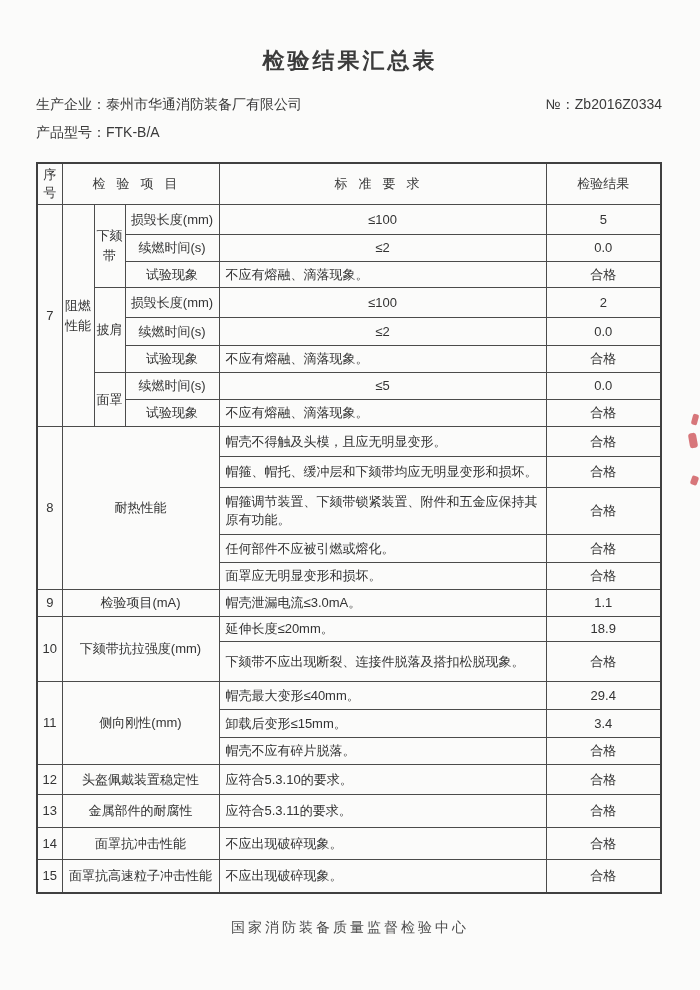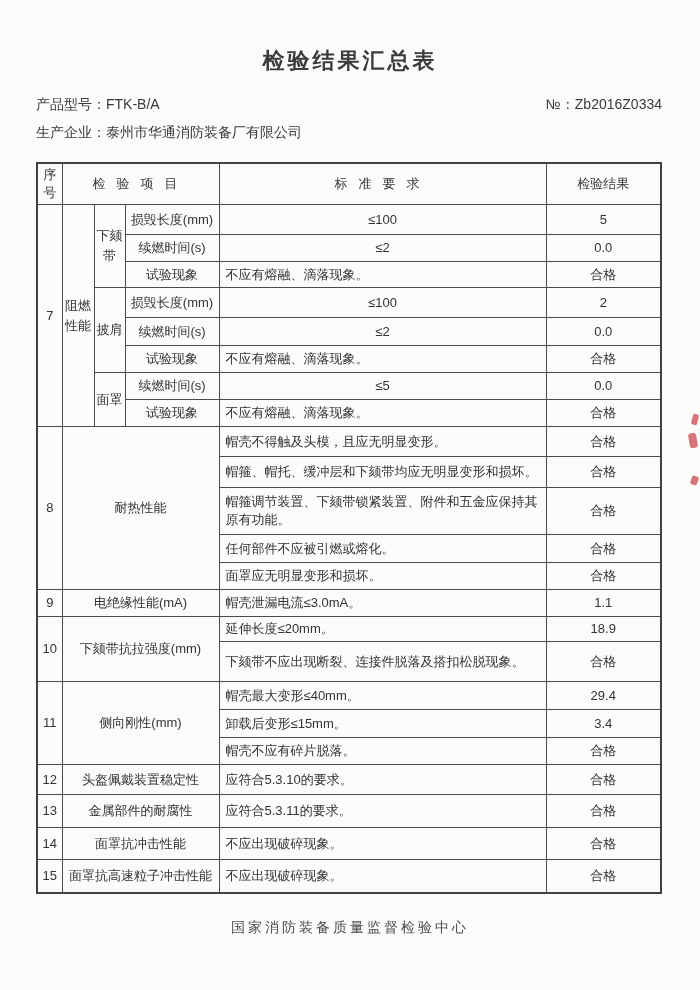--- a/index.html
+++ b/index.html
@@ -77,24 +77,24 @@
   #rm3 { left: 691px; top: 476px; width: 7px;  height: 9px;  transform: rotate(20deg); }
 </style>
 </head>
 <body>
 
 <div class="title">检验结果汇总表</div>
 
 <div class="info">
   <div class="info-left">
     <div class="info-line">
-      <span>产品型号：</span><span>FTK-B/A</span>
+      <span>生产企业：</span><span>泰州市华通消防装备厂有限公司</span>
     </div>
     <div class="info-line">
-      <span>生产企业：</span><span>泰州市华通消防装备厂有限公司</span>
+      <span>产品型号：</span><span>FTK-B/A</span>
     </div>
   </div>
   <div class="info-right">
     <div class="info-line">
       <span>№：</span><span>Zb2016Z0334</span>
     </div>
   </div>
 </div>
 
 <table class="results">
@@ -179,21 +179,21 @@
     <td class="left">任何部件不应被引燃或熔化。</td>
     <td>合格</td>
   </tr>
   <tr style="height:27px">
     <td class="left">面罩应无明显变形和损坏。</td>
     <td>合格</td>
   </tr>
 
   <tr style="height:27px">
     <td>9</td>
-    <td colspan="3">电绝缘性能(mA)</td>
+    <td colspan="3">检验项目(mA)</td>
     <td class="left">帽壳泄漏电流≤3.0mA。</td>
     <td>1.1</td>
   </tr>
 
   <tr style="height:25px">
     <td rowspan="2">10</td>
     <td rowspan="2" colspan="3">下颏带抗拉强度(mm)</td>
     <td class="left">延伸长度≤20mm。</td>
     <td>18.9</td>
   </tr>

